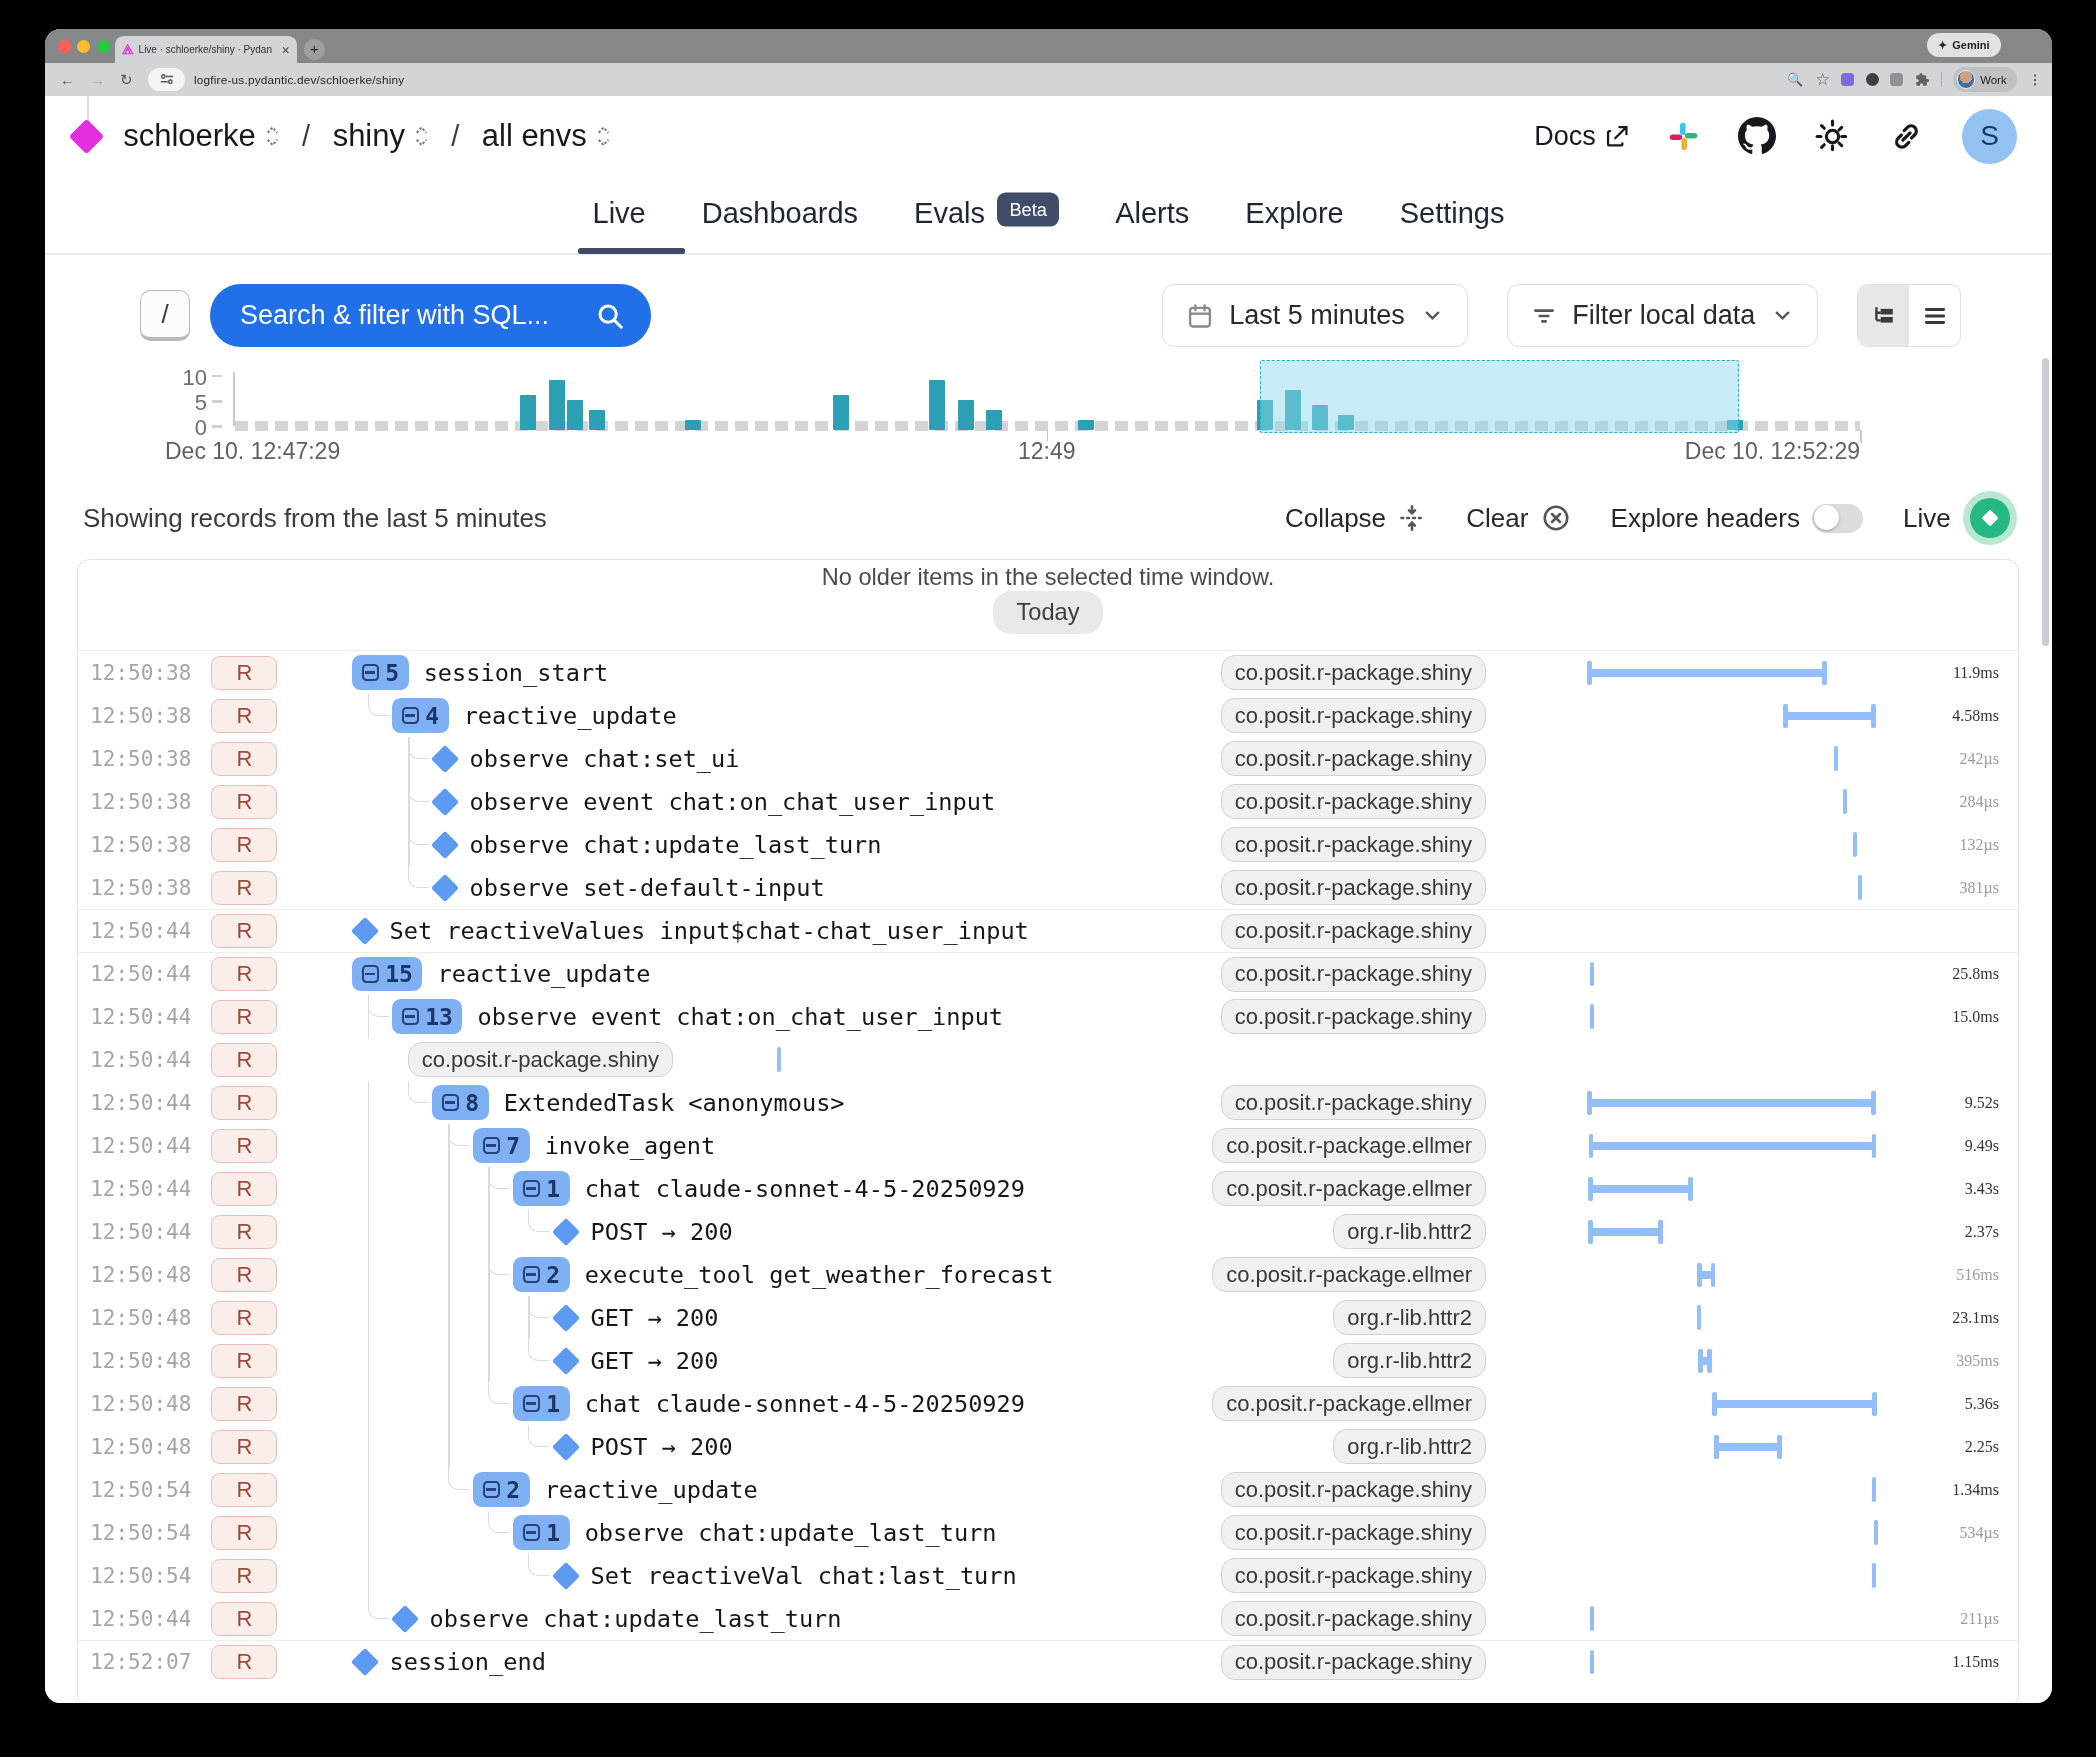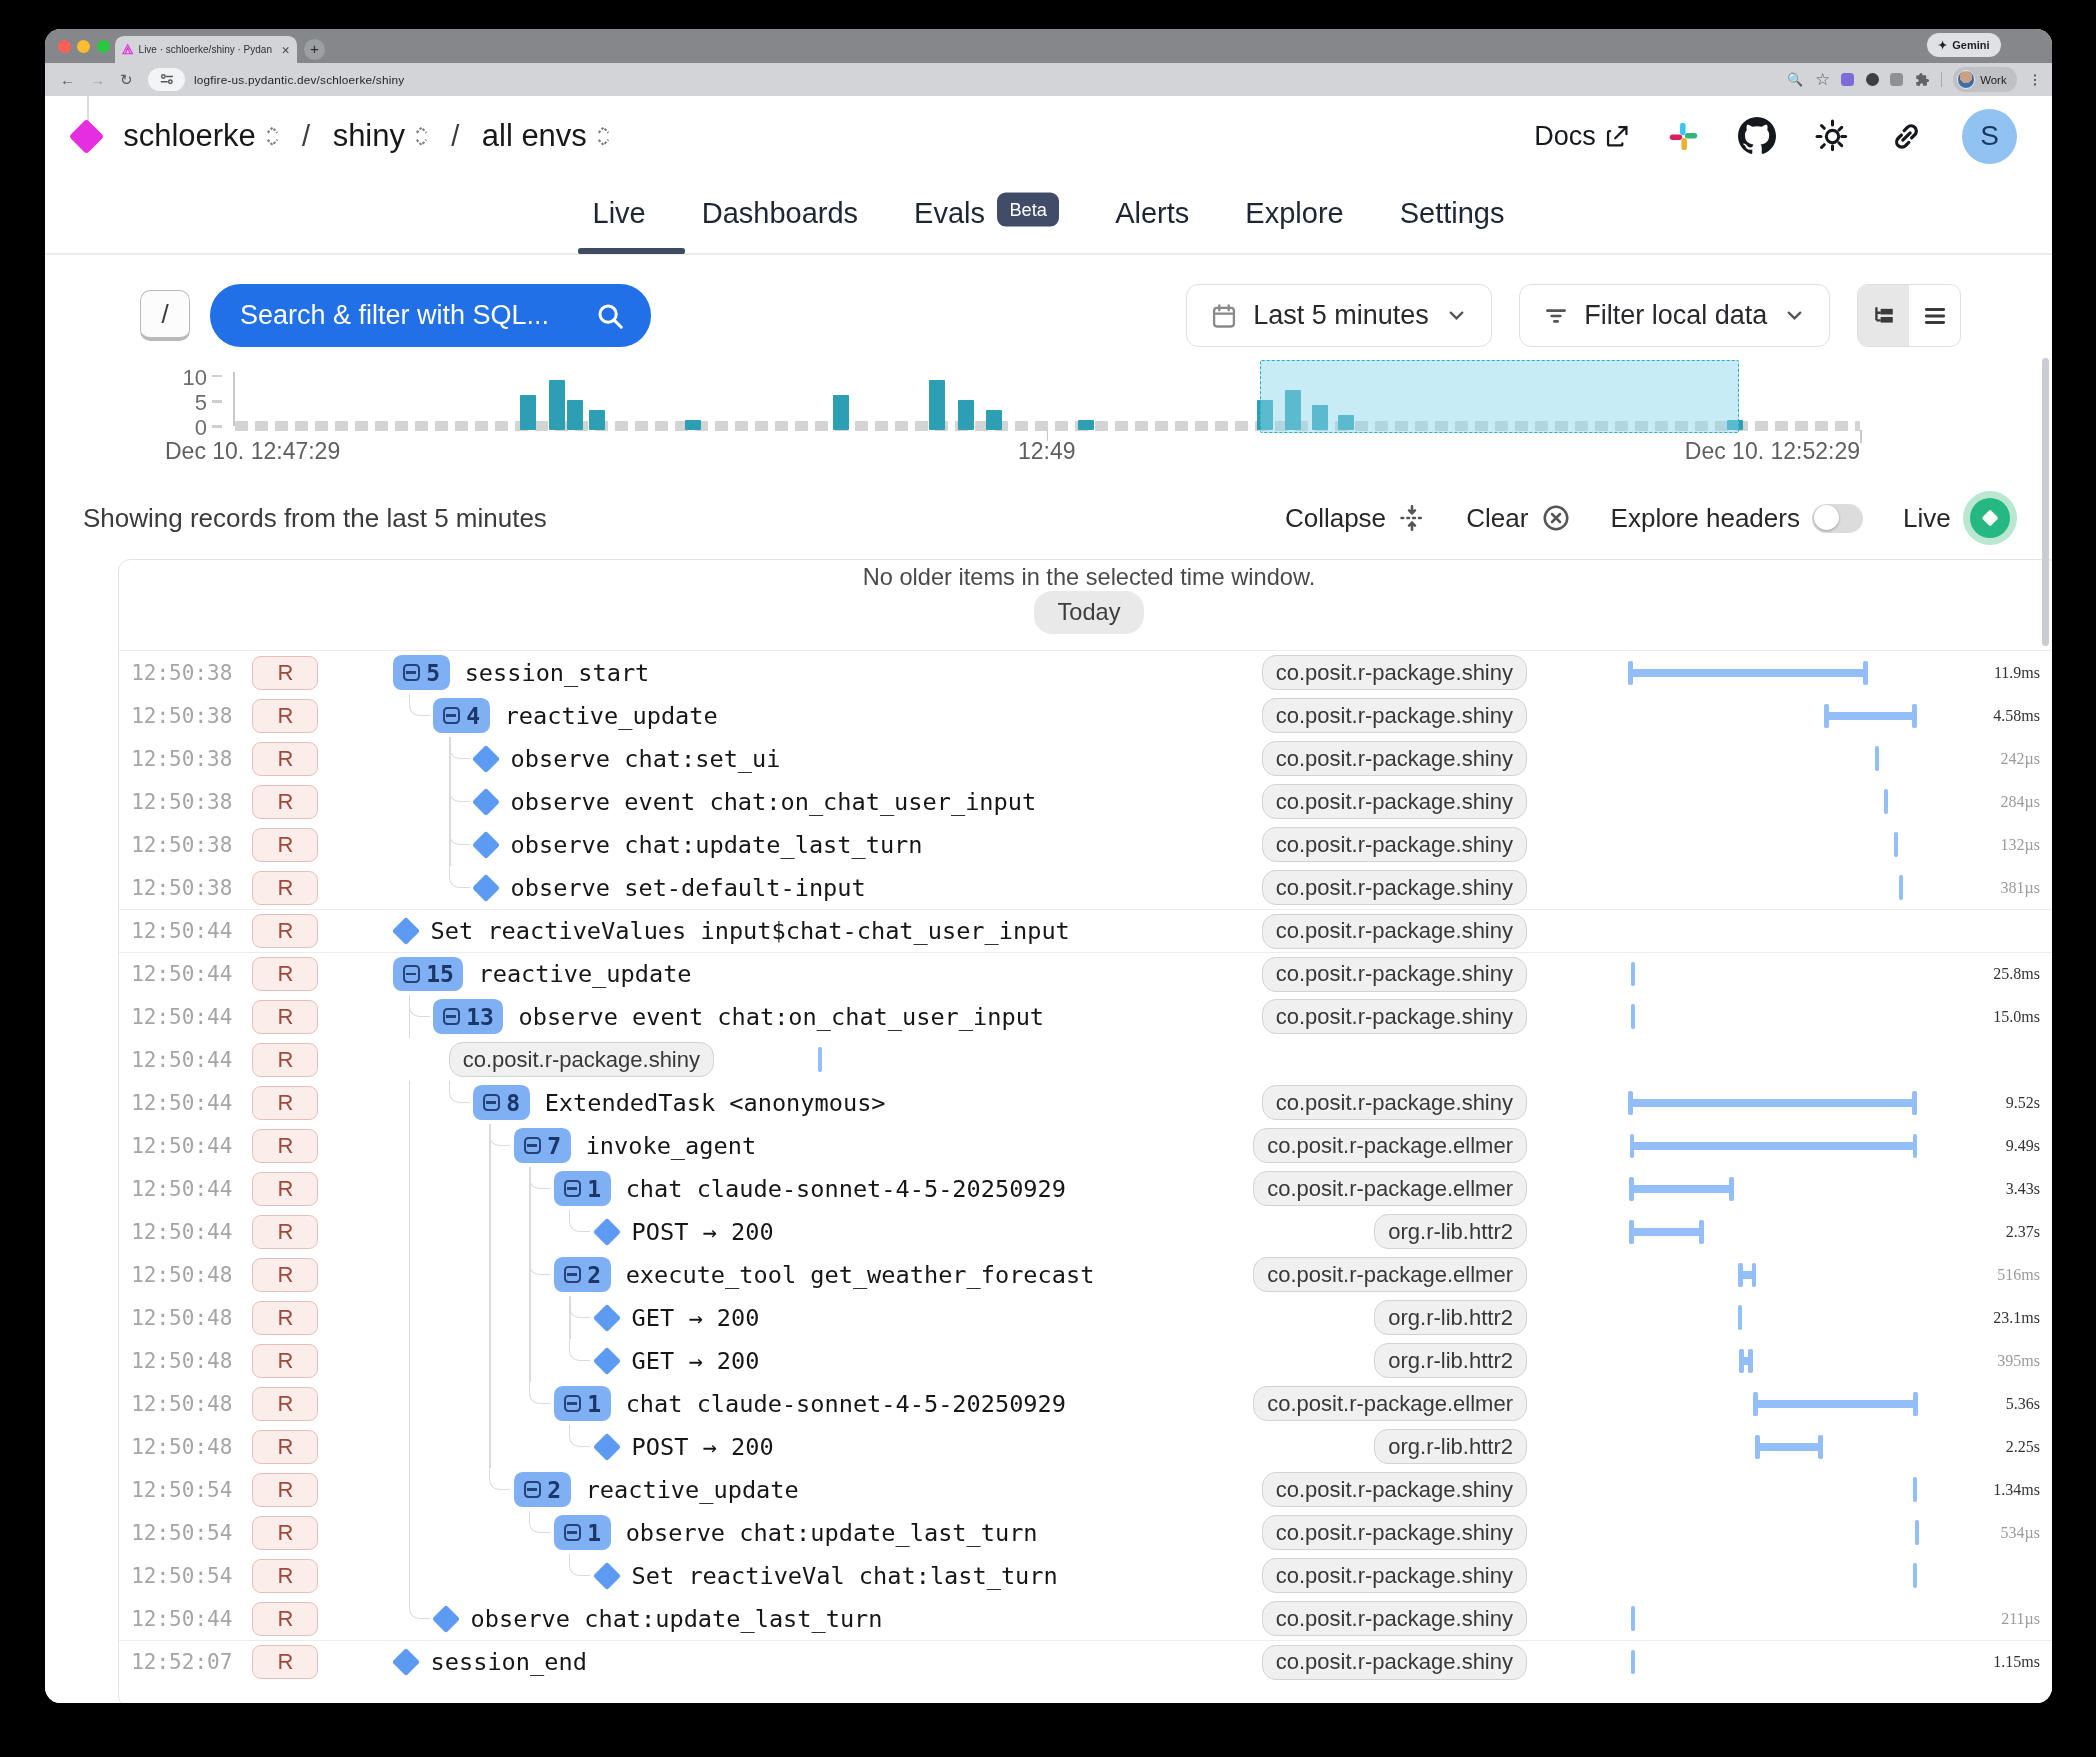--- a/index.html
+++ b/index.html
@@ -45,21 +45,21 @@
   #nav { position:absolute; left:0; top:100px; width:100%; display:flex; justify-content:center; gap:56px; font-size:29px; color:#1d2633; }
   .tab-item { display:flex; align-items:center; gap:12.2px; }
   #beta-badge { background:#414d68; color:#fff; font-size:18.3px; border-radius:8.7px; padding:6.1px 12.2px; transform:translateY(-3.5px); }
   #nav-border { position:absolute; left:0; top:157px; width:100%; height:1.7px; background:#ececec; }
   #nav-underline { position:absolute; left:533px; top:152px; width:107px; height:6.1px; background:#3e4b63; border-radius:2.6px; }
 
   
   #search-row { position:absolute; left:95px; top:188px; right:91px; height:63px; }
   #slash-key { position:absolute; left:0; top:6.1px; width:50px; height:51px; background:#fcfcfc; border:1.7px solid #b9b9b9; border-bottom-width:4.4px; border-radius:10.5px; font-size:26px; color:#3a3a3a; display:flex; align-items:center; justify-content:center; }
   #search-btn { position:absolute; left:70px; top:0; width:441px; height:63px; background:#2170e8; border-radius:31px; color:#fff; font-size:27px; display:flex; align-items:center; justify-content:space-between; padding:0 26px 0 30px; }
-  #search-right { position:absolute; right:0; top:0; display:flex; gap:27px; }
+  #search-right { position:absolute; right:0; top:0; display:flex; gap:39px; }
   .drop-btn { height:63px; background:#fff; border:1.7px solid #dfdfdf; border-radius:12.2px; display:flex; align-items:center; gap:15.7px; padding:0 23px; font-size:27px; color:#27292c; }
   #view-toggle { height:63px; border:1.7px solid #dfdfdf; border-radius:10.5px; display:flex; overflow:hidden; }
   .seg { width:51px; display:flex; align-items:center; justify-content:center; }
   .seg.active { background:#e7e7e7; }
 
   
   #chart { position:absolute; left:0; top:262px; width:100%; height:131px; }
   #plot { position:absolute; left:190px; top:0; width:1625px; height:122px; }
   .ylab { position:absolute; left:-79px; width:51px; text-align:right; font-size:22px; color:#6d6d6d; }
   .ydash { position:absolute; left:-23px; width:9.6px; height:2.6px; background:#cfcfcf; }
@@ -76,21 +76,21 @@
   #showing { font-size:26px; color:#3b3b3b; }
   #status-right { display:flex; align-items:center; gap:40px; font-size:26px; color:#272727; }
   .st-item { display:flex; align-items:center; gap:12.2px; }
   #col-toggle { width:51px; height:29px; background:#dcdcdc; border-radius:15px; position:relative; }
   #col-knob { position:absolute; left:1.7px; top:1.7px; width:25px; height:25px; border-radius:50%; background:#fff; box-shadow:0 0.9px 2.6px rgba(0,0,0,.3); }
   #live-btn { width:54px; height:54px; border-radius:50%; background:#b9e7d0; display:flex; align-items:center; justify-content:center; }
   #live-inner { width:40px; height:40px; border-radius:50%; background:#25b883; display:flex; align-items:center; justify-content:center; }
   #live-diamond { width:12.2px; height:12.2px; background:#fff; transform:rotate(45deg); border-radius:1.7px; }
 
   
-  #panel { position:absolute; left:32px; top:463px; width:1942px; height:1149px; background:#fff; border:1.7px solid #e3e3e3; border-radius:12.2px;margin-left:41px; }
+  #panel { position:absolute; left:32px; top:463px; width:1942px; height:1149px; background:#fff; border:1.7px solid #e3e3e3; border-radius:12.2px; }
   #no-older { position:absolute; top:4.4px; width:100%; text-align:center; font-size:23.6px; color:#4a4a4a; }
   #today-pill { position:absolute; top:31px; left:50%; transform:translateX(-50%); background:#e9e9e9; border-radius:18.3px; padding:7.9px 23.6px; font-size:23.6px; color:#3e3e3e; }
   #rows { position:absolute; left:0; top:90px; width:100%; border-top:1.7px solid #ededed; }
   .row { height:43px; display:flex; align-items:center; }
   .row.sep { border-top:1.7px solid #ededed; }
   .ts { flex:none; width:122px; padding-left:12.2px; font-family:"DejaVu Sans Mono",monospace; font-size:21px; color:#a5a5a5; }
   .rcol { flex:none; width:131px; }
   .rpill { display:block; margin-left:11.4px; width:66px; height:34px; background:#faedea; border:1.7px solid #e3bfb8; border-radius:8.7px; color:#9c4a3c; font-size:22px; text-align:center; line-height:31px; }
   .tree { flex:1; min-width:0; position:relative; height:100%; display:flex; align-items:center; margin-left:21px; overflow:hidden; }
   .g-pass { position:absolute; top:0; width:1.7px; height:100%; background:#dbdbdb; }

